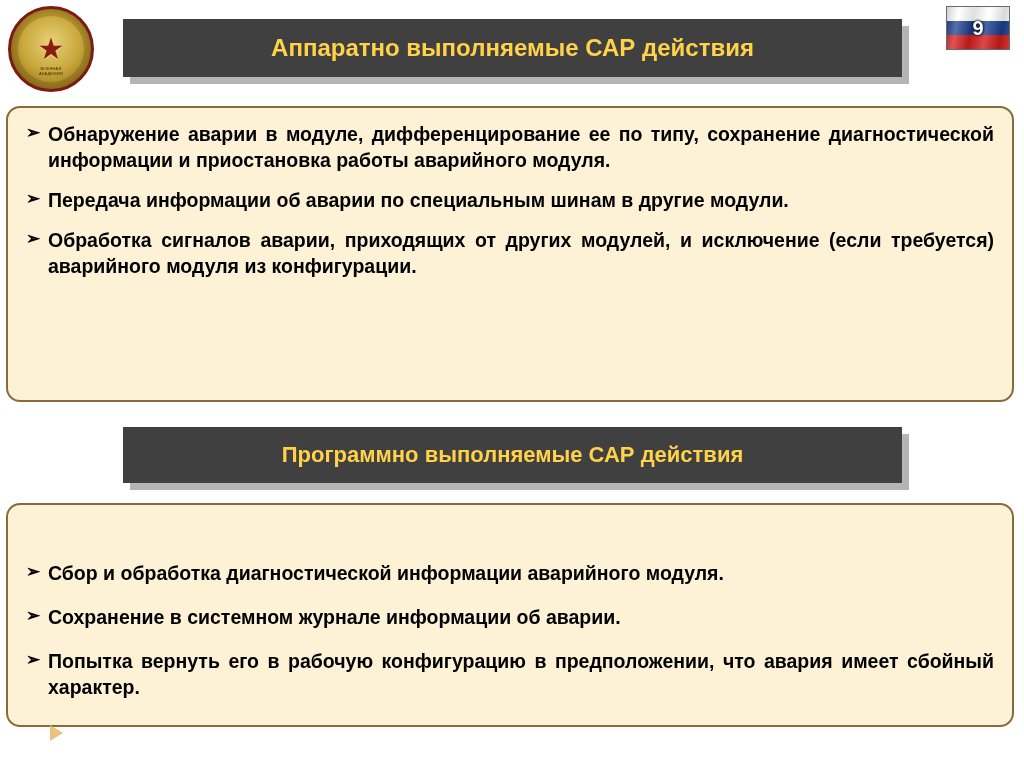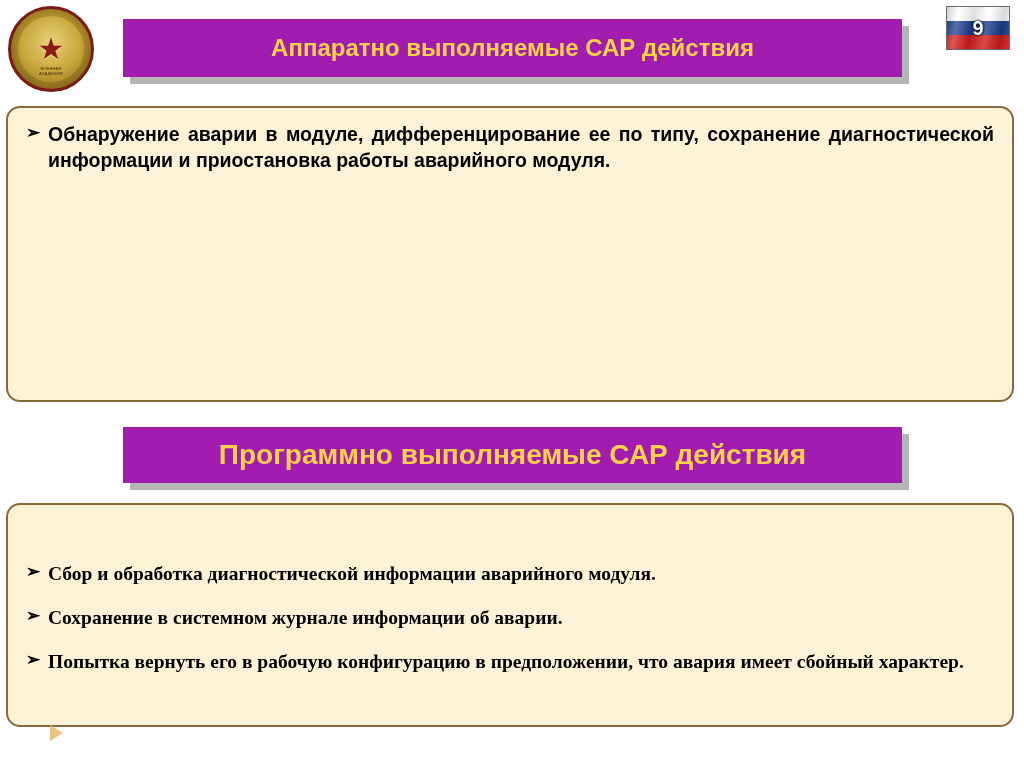--- a/index.html
+++ b/index.html
@@ -91,21 +91,21 @@
     color: #ffffff;
     font-size: 20px;
     font-weight: bold;
     text-shadow: 0 0 3px #000, 0 0 2px #000;
     font-family: "Liberation Sans", sans-serif;
   }
 
   
   .banner {
     position: absolute;
-    background: #a21caf;
+    background: #404040;
     color: #ffd24a;
     font-weight: bold;
     display: flex;
     align-items: center;
     justify-content: center;
     text-align: right;
     box-shadow: 7px 7px 0 rgba(120,120,120,.55);
     box-sizing: border-box;
   }
   .banner-1 {
@@ -114,21 +114,21 @@
     width: 779px;
     height: 58px;
     font-size: 24px;
     color: #ffd24a;
   }
   .banner-2 {
     left: 123px;
     top: 427px;
     width: 779px;
     height: 56px;
-    font-size: 28px;
+    font-size: 22px;
     color: #ffd24a;
   }
 
   
   .content-box {
     position: absolute;
     background: #fdf2d6;
     border: 2px solid #8a6a3a;
     border-radius: 14px;
     box-sizing: border-box;
@@ -138,21 +138,20 @@
     left: 6px;
     top: 106px;
     width: 1008px;
     height: 296px;
   }
   .box-2 {
     left: 6px;
     top: 503px;
     width: 1008px;
     height: 224px;
-    font-family: Liberation Serif, serif;
   }
 
   .bullet-list {
     list-style: none;
     margin: 0;
     padding: 0;
   }
   .bullet-item {
     position: relative;
     padding-left: 22px;
@@ -207,20 +206,22 @@
     <div class="wave"></div>
   </div>
   <span class="slide-num">9</span>
 </div>
 
 <div class="banner banner-1">Аппаратно выполняемые САР действия</div>
 
 <div class="content-box box-1">
   <ul class="bullet-list">
     <li class="bullet-item">Обнаружение аварии в модуле, дифференцирование ее по типу, сохранение диагностической информации и приостановка работы аварийного модуля.</li>
+    <li class="bullet-item">Передача информации об аварии по специальным шинам в другие модули.</li>
+    <li class="bullet-item">Обработка сигналов аварии, приходящих от других модулей, и исключение (если требуется) аварийного модуля из конфигурации.</li>
   </ul>
 </div>
 
 <div class="banner banner-2">Программно выполняемые САР действия</div>
 
 <div class="content-box box-2">
   <ul class="bullet-list">
     <li class="bullet-item">Сбор и обработка диагностической информации аварийного модуля.</li>
     <li class="bullet-item">Сохранение в системном журнале информации об аварии.</li>
     <li class="bullet-item">Попытка вернуть его в рабочую конфигурацию в предположении, что авария имеет сбойный характер.</li>

